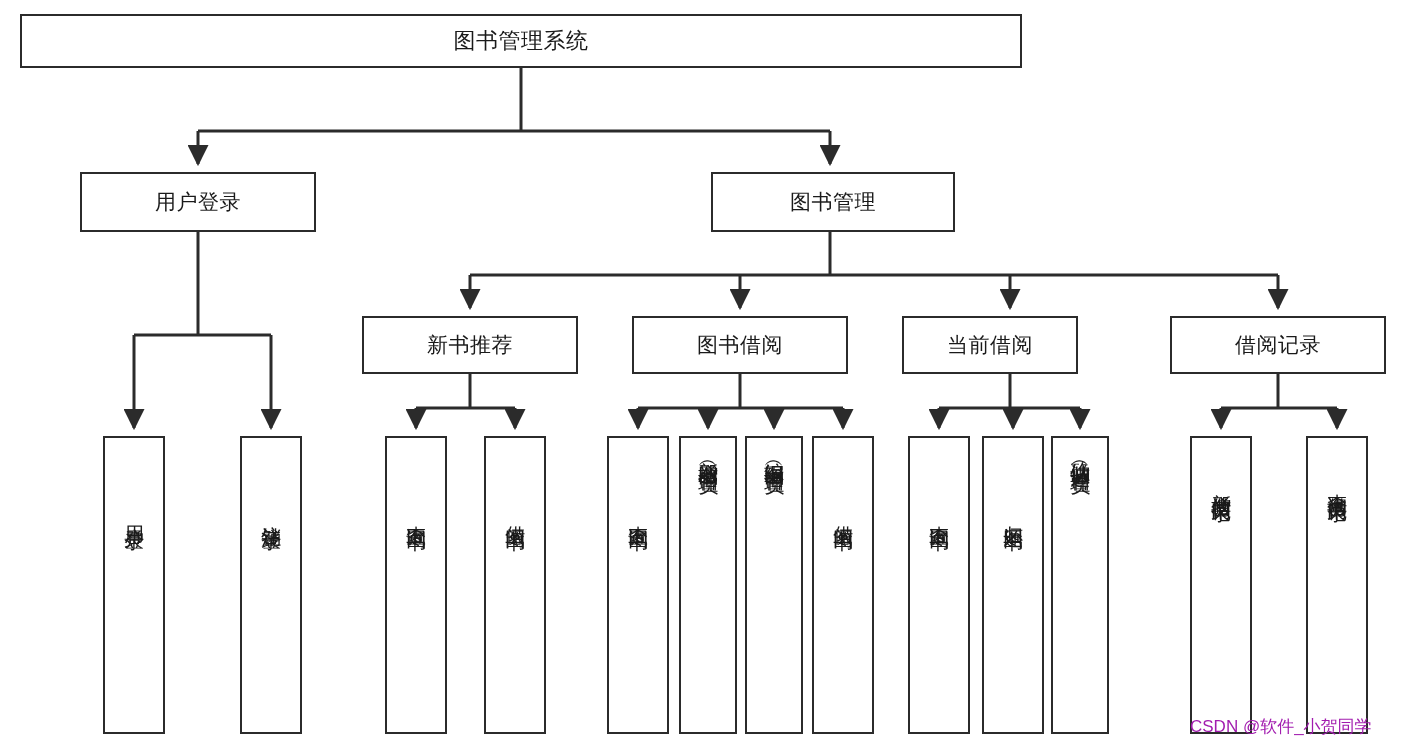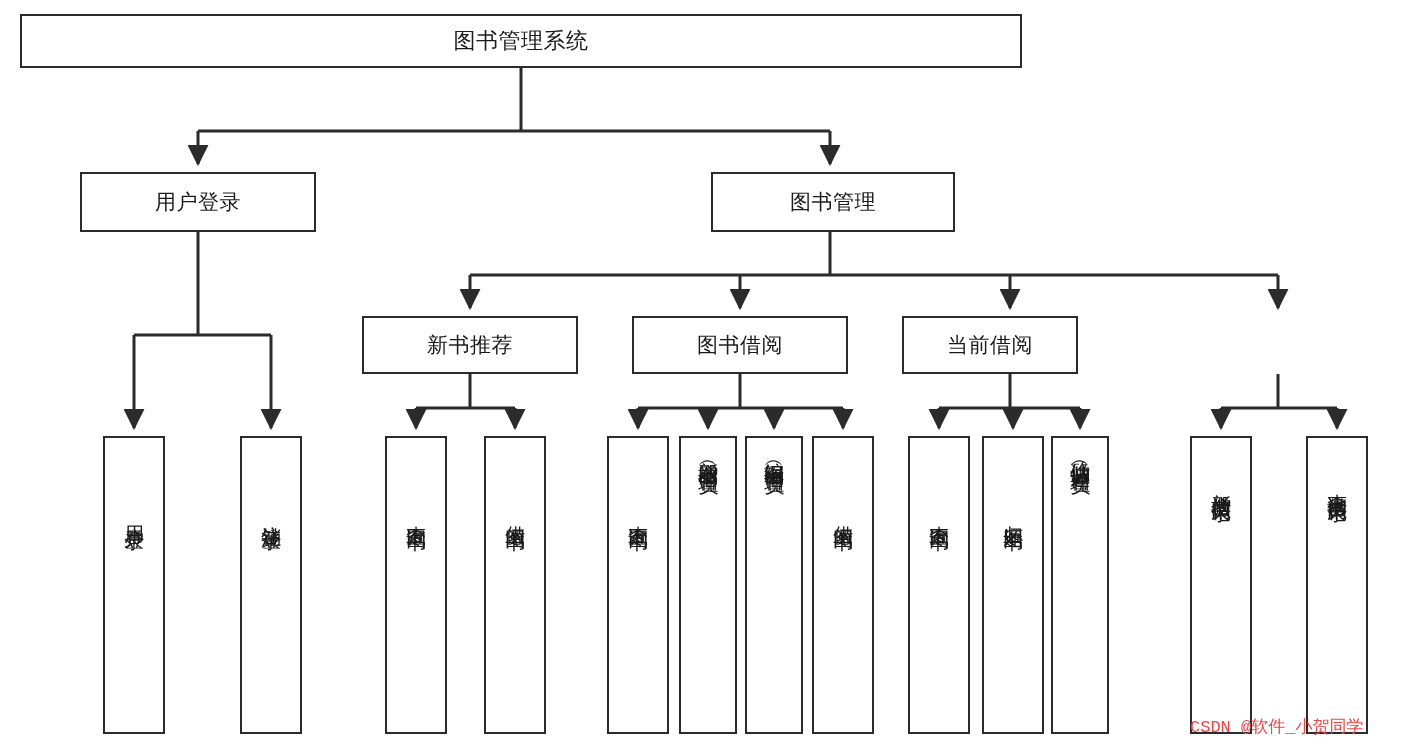--- a/index.html
+++ b/index.html
@@ -63,24 +63,24 @@
     letter-spacing: 2px;
   }
   .node.vert.wide .label {
     font-size: 20px;
   }
   #watermark {
     position: absolute;
     left: 1190px;
     top: 715px;
     font-size: 17px;
-    color: #ef4444;
+    color: #a21caf;
     white-space: nowrap;
     z-index: 5;
-    font-family: Liberation Mono, monospace;
+    font-family: Liberation Sans, sans-serif;
   }
 </style>
 </head>
 <body>
 
 <div id="canvas">
 
   <svg id="edges" viewBox="0 0 1405 747" width="1405" height="747">
     <defs>
       <marker id="arrow" viewBox="0 0 10 10" refX="9" refY="5" markerWidth="7" markerHeight="7" orient="auto-start-reverse">
@@ -144,20 +144,23 @@
 
   <div class="node horiz" style="left:362px; top:316px; width:216px; height:58px;">
     <span class="label">新书推荐</span>
   </div>
   <div class="node horiz" style="left:632px; top:316px; width:216px; height:58px;">
     <span class="label">图书借阅</span>
   </div>
   <div class="node horiz" style="left:902px; top:316px; width:176px; height:58px;">
     <span class="label">当前借阅</span>
   </div>
+  <div class="node horiz" style="left:1170px; top:316px; width:216px; height:58px;">
+    <span class="label">借阅记录</span>
+  </div>
 
   <div class="node vert" style="left:103px; top:436px; width:62px; height:298px; padding-top:72px;">
     <span class="label">用户登录</span>
   </div>
   <div class="node vert" style="left:240px; top:436px; width:62px; height:298px; padding-top:72px;">
     <span class="label">注销登录</span>
   </div>
 
   <div class="node vert" style="left:385px; top:436px; width:62px; height:298px; padding-top:72px;">
     <span class="label">查询图书</span>

